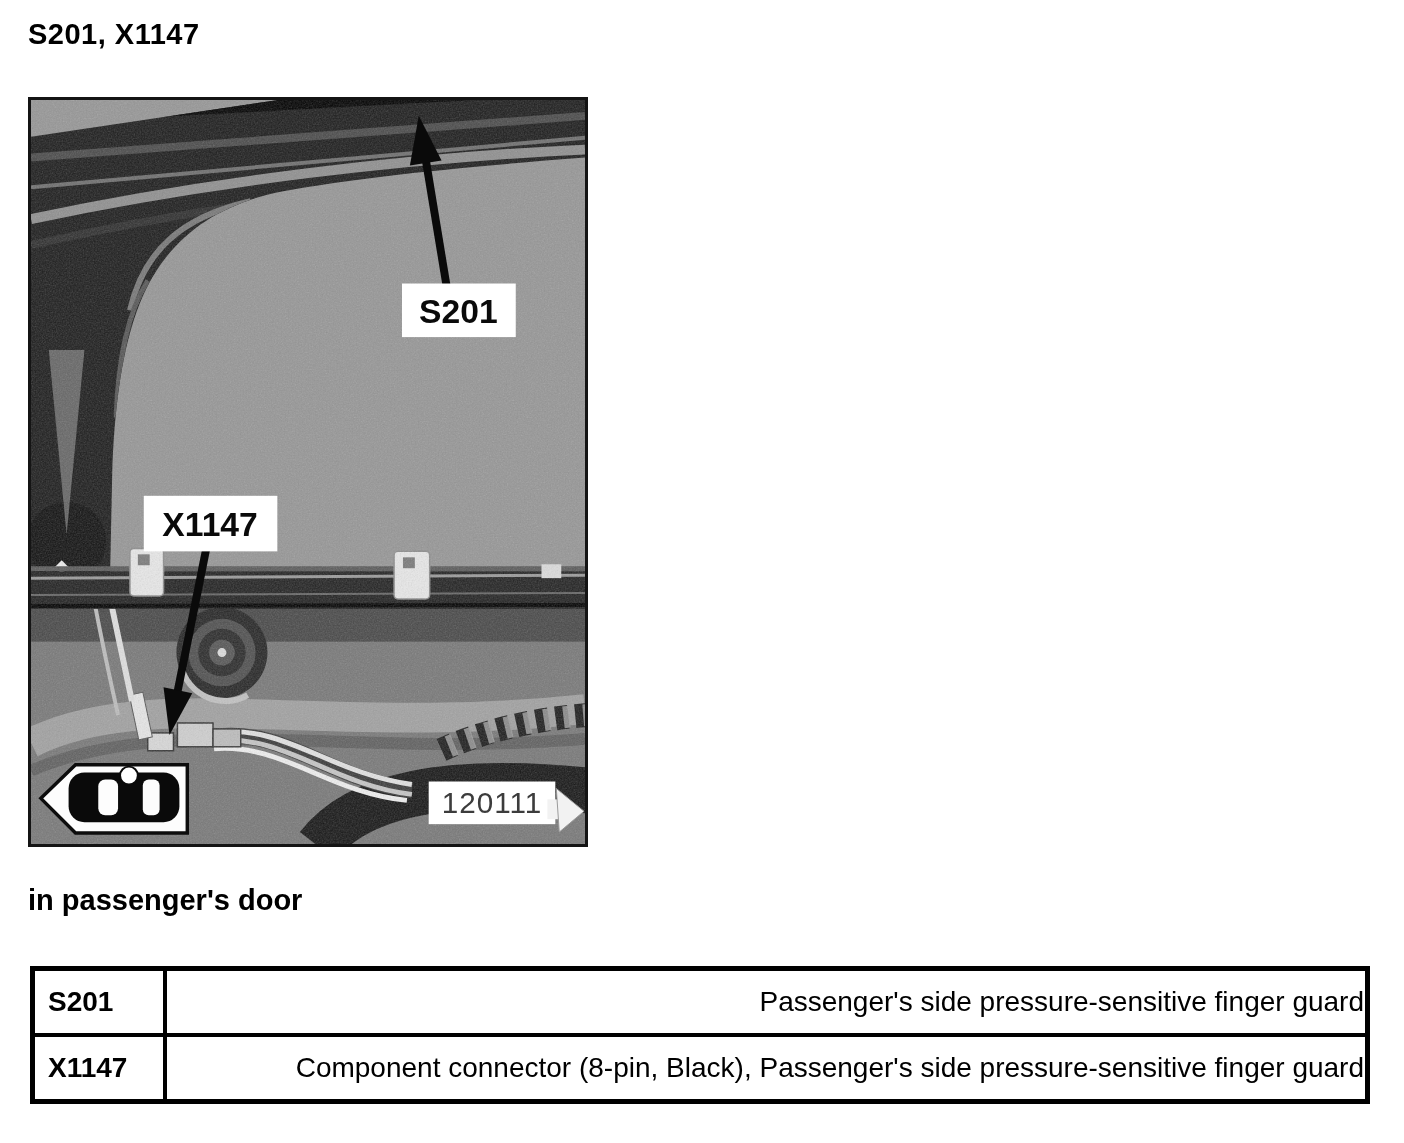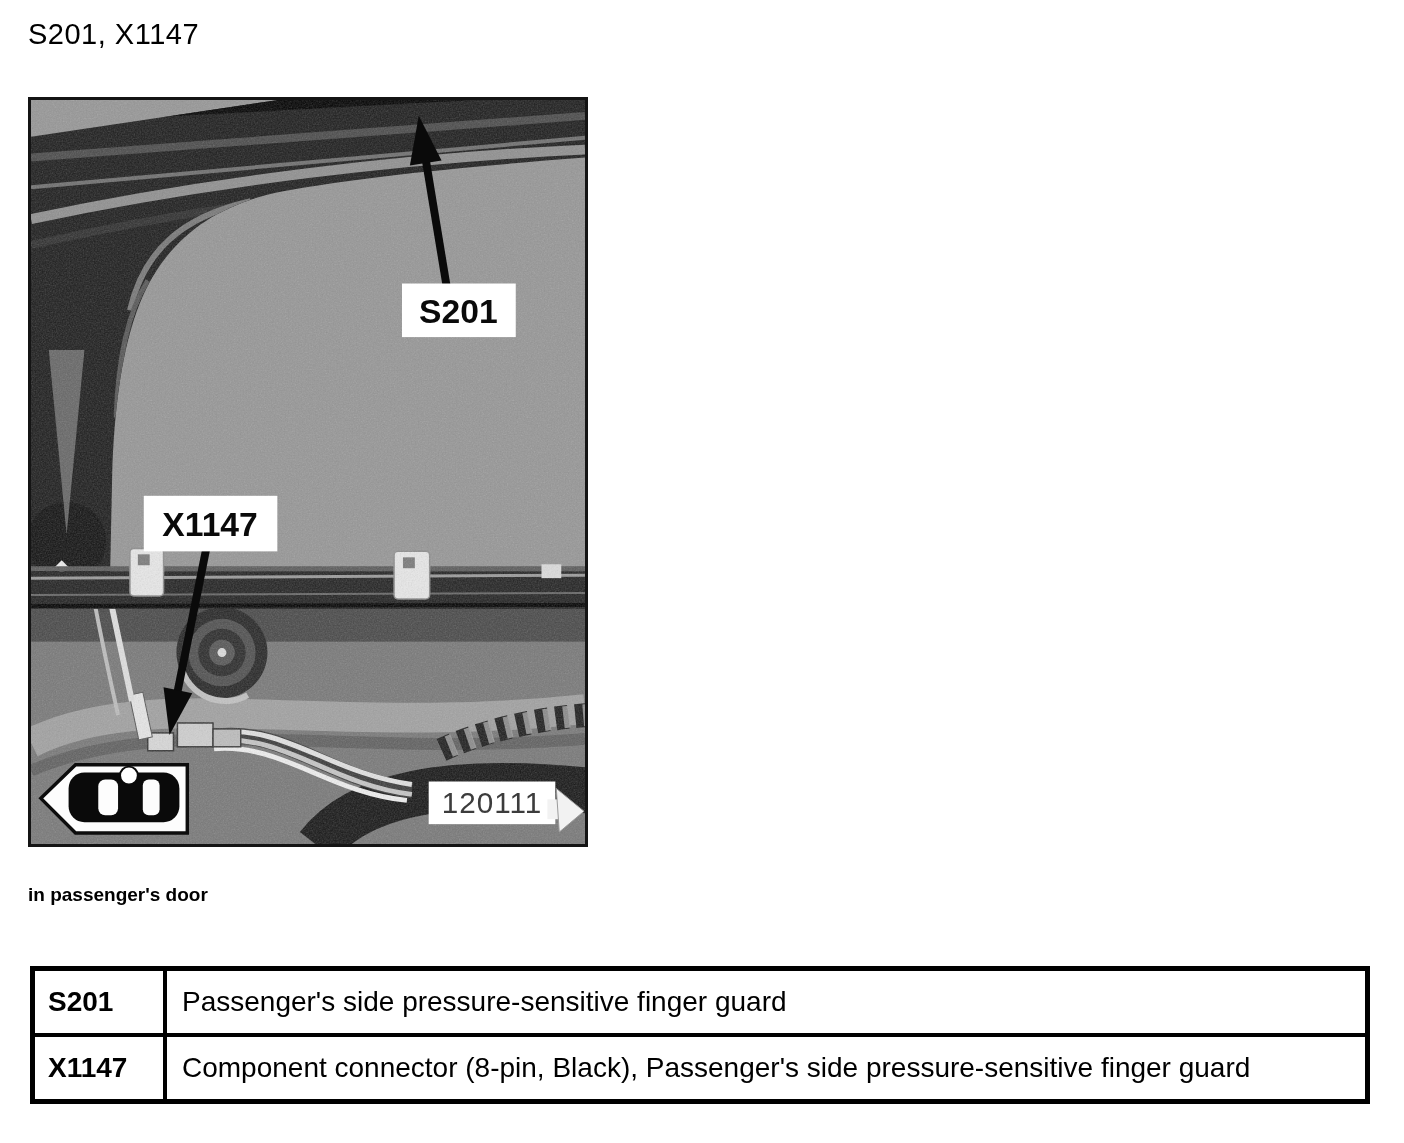--- a/index.html
+++ b/index.html
@@ -13,37 +13,37 @@
     width: 1404px;
     height: 1143px;
     background: #ffffff;
     overflow: hidden;
   }
   .page-title {
     position: absolute;
     left: 28px; top: 18px;
     margin: 0;
     font-size: 29px;
-    font-weight: normal;
+    font-weight: bold;
     letter-spacing: 0.5px;
   }
   .photo-frame {
     position: absolute;
     left: 28px; top: 97px;
     width: 560px; height: 750px;
     box-sizing: border-box;
     border: 3px solid #141414;
     background: #969696;
   }
   .photo-frame svg { display: block; width: 100%; height: 100%; }
   .location-caption {
     position: absolute;
     left: 28px; top: 884px;
     margin: 0;
-    font-size: 19px;
+    font-size: 29px;
     font-weight: bold;
   }
   table.legend {
     position: absolute;
     left: 30px; top: 966px;
     width: 1340px;
     border-collapse: collapse;
     border: 5px solid #000;
   }
   table.legend td {
@@ -54,20 +54,21 @@
     background: #fff;
   }
   td.code-cell {
     width: 114px;
     font-weight: bold;
     padding-left: 13px;
   }
   td.desc-cell {
     padding-left: 15px;
     white-space: nowrap;
+    text-align: right;
   }
   .callout-text {
     font-family: "Liberation Sans", sans-serif;
     font-weight: bold;
     font-size: 34px;
     fill: #0a0a0a;
   }
   .imgnum-text {
     font-family: "Liberation Sans", sans-serif;
     font-weight: normal;

